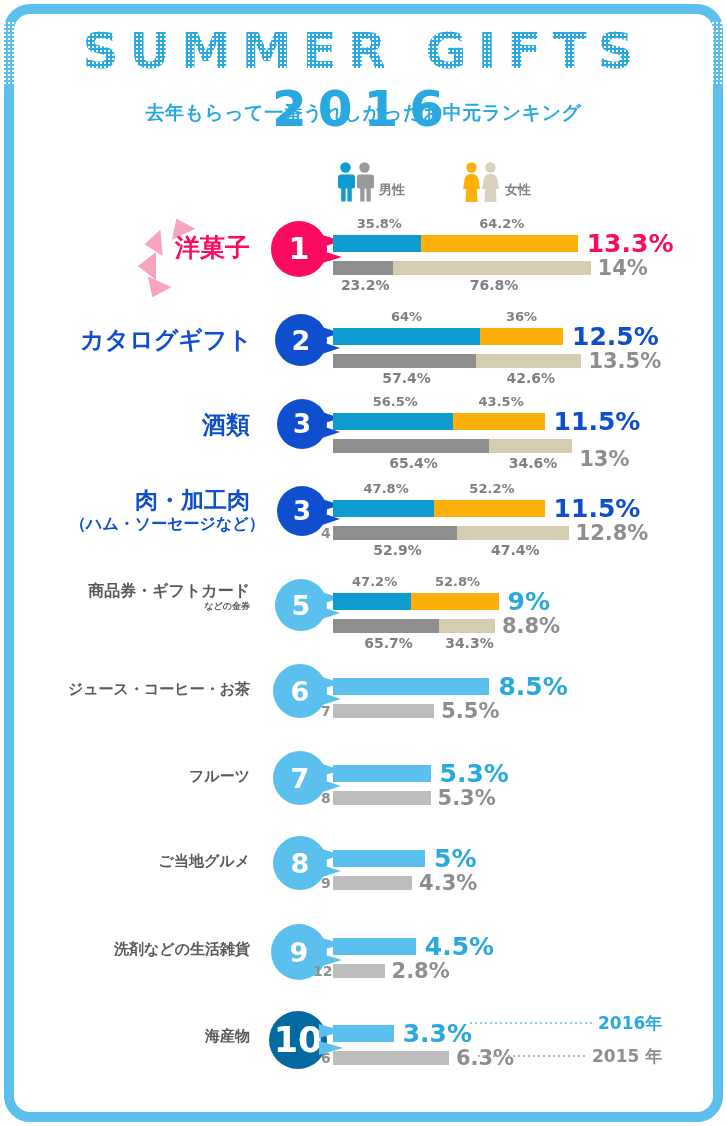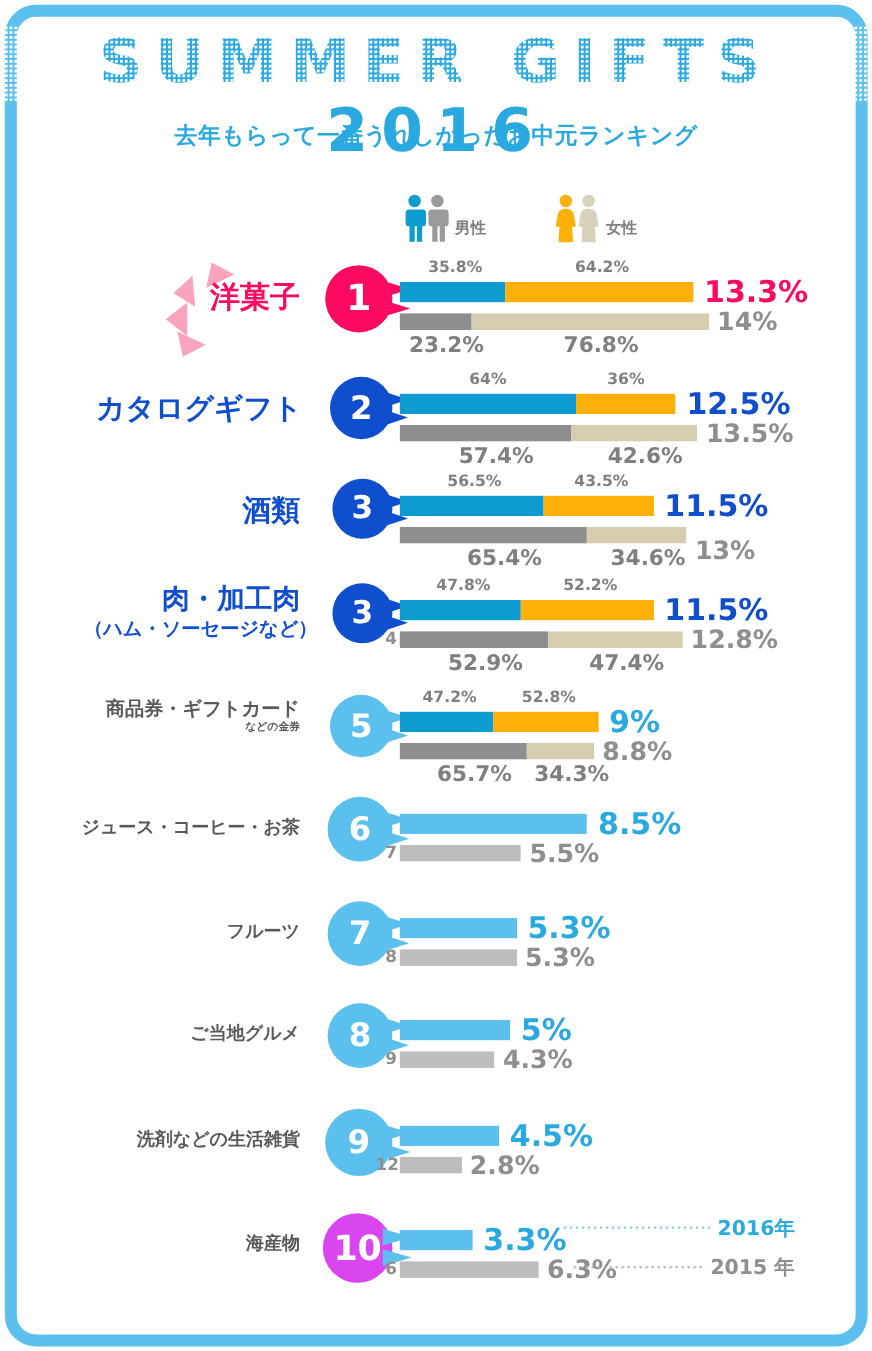--- a/index.html
+++ b/index.html
@@ -79,21 +79,21 @@
   }
   .pointer{position:absolute;width:0;height:0;}
   .bar{position:absolute;height:17px;display:flex;overflow:hidden;}
   .seg{height:100%;}
   .bar.slim{height:14px;}
   .pct-top{
     position:absolute;font-size:13px;font-weight:bold;color:#7f7f7f;
     white-space:nowrap;
   }
   .pct-bot{
-    position:absolute;font-size:18px;font-weight:bold;color:#7f7f7f;
+    position:absolute;font-size:14px;font-weight:bold;color:#7f7f7f;
     white-space:nowrap;
   }
   .total{
     position:absolute;font-weight:bold;white-space:nowrap;line-height:1;
   }
   .total.y2016{font-size:25px;}
   .total.y2015{font-size:21px;color:#8e8e8e;}
   .prevrank{
     position:absolute;font-size:14px;font-weight:bold;color:#8e8e8e;
     white-space:nowrap;
@@ -316,21 +316,21 @@
         </div>
         <div class="bar slim" style="left:333px;top:54px;width:51.519999999999996px;">
           <div class="seg" style="width:100%;background:#bdbdbd;"></div>
         </div>
         <div class="prevrank" style="left:313px;top:53px;">12</div>
         <div class="total y2016" style="left:424.8px;top:24px;color:#29a9e0;">4.5%</div>
         <div class="total y2015" style="left:391.52px;top:51px;">2.8%</div>
       </div>
       <div class="row" style="top:997px;height:80px;">
         <div class="label" style="right:477px;top:30px;width:210px;font-size:15px;color:#595959;"><span>海産物</span></div>
-        <div class="bubble" style="left:269px;top:14px;width:58px;height:58px;background:#d946ef;font-size:29px;">10</div>
+        <div class="bubble" style="left:269px;top:14px;width:58px;height:58px;background:#0369a1;font-size:35px;">10</div>
         <div class="pointer" style="left:319px;top:27.34px;border-top:7px solid transparent;border-bottom:7px solid transparent;border-left:24.36px solid #5bc0ee;"></div>
         <div class="pointer" style="left:319px;top:44.16px;border-top:7px solid transparent;border-bottom:7px solid transparent;border-left:24.36px solid #5bc0ee;"></div>
         <div class="bar" style="left:333px;top:28px;width:60.71999999999999px;">
           <div class="seg" style="width:100%;background:#5bc0ee;"></div>
         </div>
         <div class="bar slim" style="left:333px;top:54px;width:115.91999999999999px;">
           <div class="seg" style="width:100%;background:#bdbdbd;"></div>
         </div>
         <div class="prevrank" style="left:321px;top:53px;">6</div>
         <div class="total y2016" style="left:402.71999999999997px;top:24px;color:#29a9e0;">3.3%</div>

